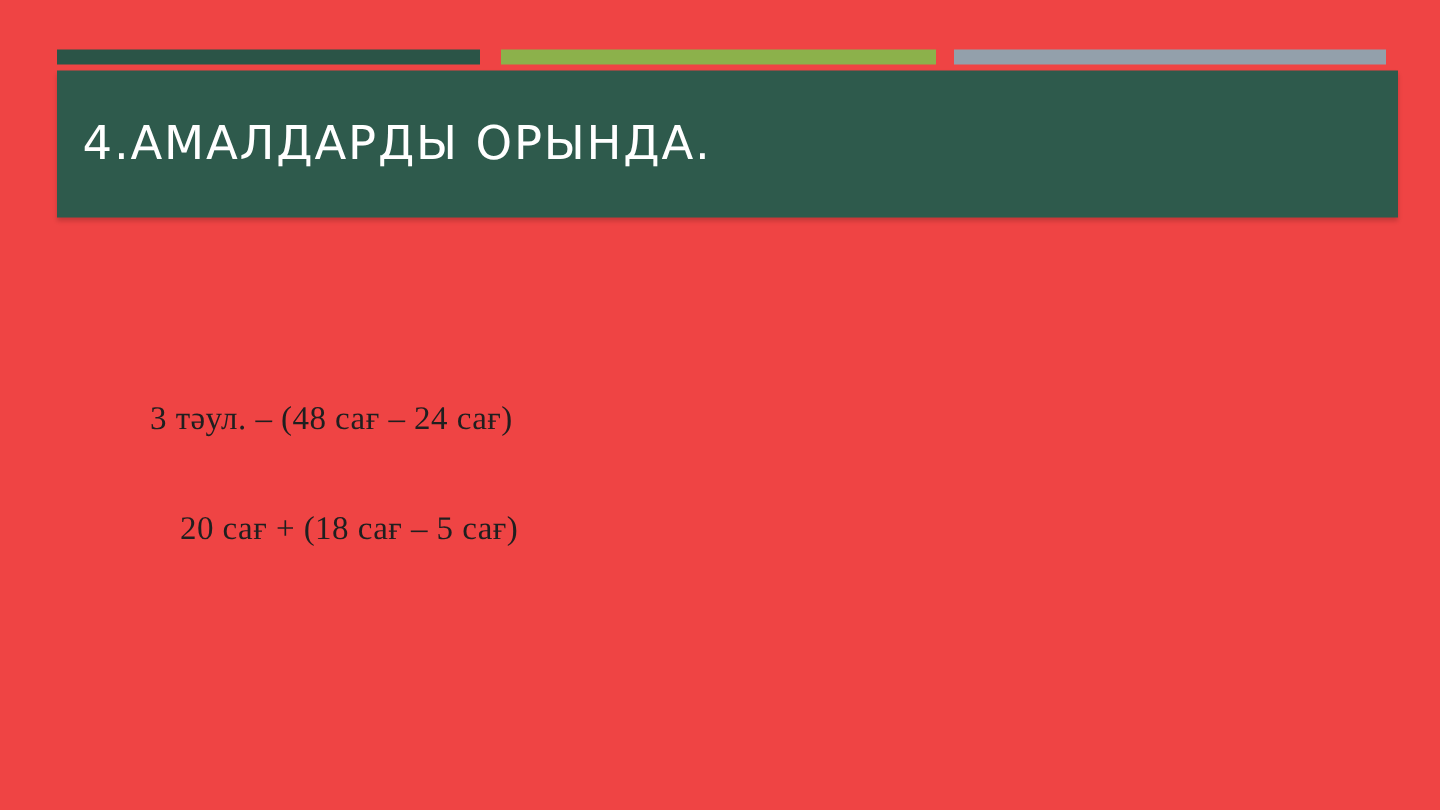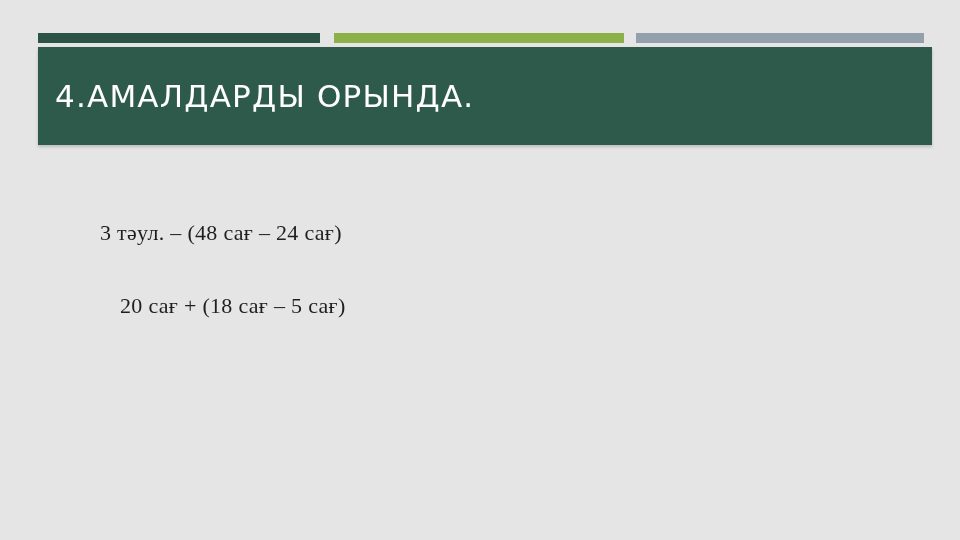--- a/index.html
+++ b/index.html
@@ -10,21 +10,21 @@
     width: 960px;
     height: 540px;
     background: #ffffff;
     font-family: "Liberation Sans", sans-serif;
     overflow: hidden;
   }
   .slide {
     position: relative;
     width: 960px;
     height: 540px;
-    background: #e5e5e5;
+    background: #ef4444;
   }
 
   
   .bar-row {
     position: absolute;
     top: 33px;
     left: 0;
     width: 960px;
     height: 10px;
   }
@@ -77,20 +77,21 @@
     top: 200px;
     left: 0;
     width: 960px;
   }
   .expr {
     font-family: "Liberation Serif", serif;
     color: #1f1f1f;
     font-size: 22px;
     letter-spacing: 0.3px;
     white-space: nowrap;
+    margin-top: 46px;
   }
   .expr-1 {
     position: absolute;
     left: 100px;
     top: 20px;
   }
   .expr-2 {
     position: absolute;
     left: 120px;
     top: 93px;

